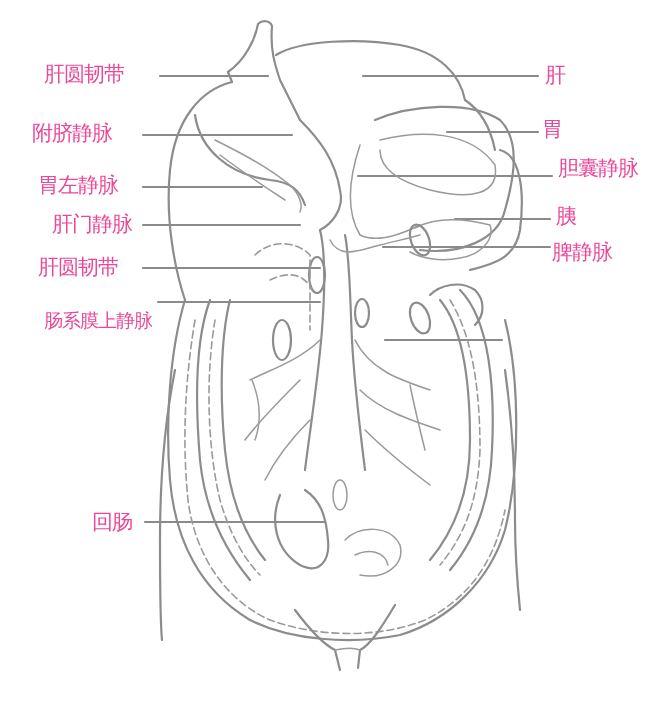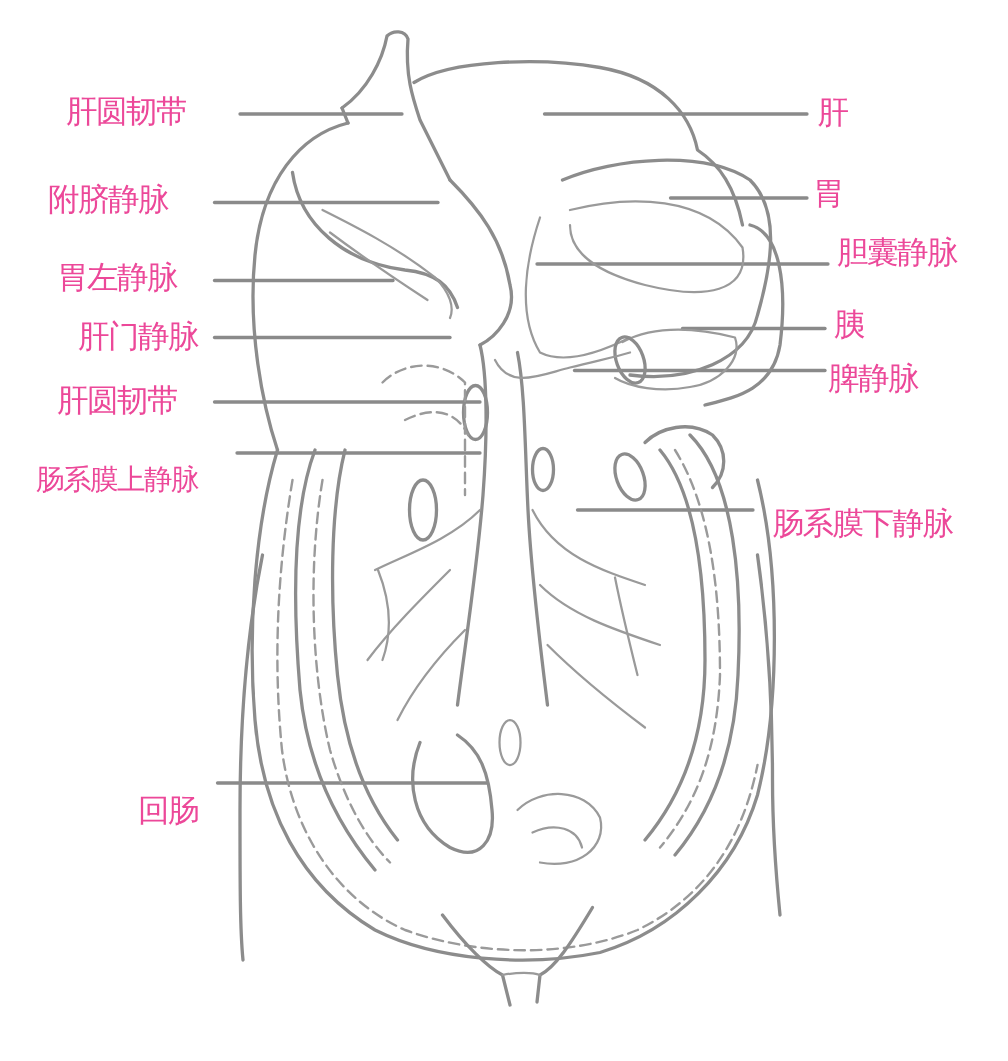--- a/index.html
+++ b/index.html
@@ -1,19 +1,19 @@
 <!DOCTYPE html>
 <html><head>
 <meta charset="utf-8">
 <style>
   html, body { margin:0; padding:0; background:#ffffff; }
   body { width:672px; height:707px; position:relative; overflow:hidden; font-family:"DejaVu Sans", sans-serif; }
   #diagram { position:absolute; left:0; top:0; width:672px; height:707px; }
   .lbl { position:absolute; color:#ec4899; font-family:Liberation Serif, serif; font-size:21px; line-height:24px; white-space:nowrap; letter-spacing:-1px; }
-  .lbl.small { font-size:19px; }
+  .lbl.small { font-size:19px;margin-left:20px; }
   .lbl.r { text-align:left; }
   svg .outline { fill:none; stroke:#8c8c8c; stroke-width:2.2; stroke-linecap:round; stroke-linejoin:round; }
   svg .thin { fill:none; stroke:#9a9a9a; stroke-width:1.5; stroke-linecap:round; stroke-linejoin:round; }
   svg .dash { fill:none; stroke:#9a9a9a; stroke-width:1.6; stroke-dasharray:7 4; stroke-linecap:round; }
   svg .leader { stroke:#8a8a8a; stroke-width:2.2; stroke-linecap:round; }
 </style>
 </head>
 <body>
 
 <div id="diagram">
@@ -96,22 +96,21 @@
     <path class="thin" d="M335 650 C345 648 355 648 360 650"></path>
   </svg>
 
   
   <div class="lbl" style="left:44px; top:62px;">肝圆韧带</div>
   <div class="lbl" style="left:32px; top:121px;text-align:right;">附脐静脉</div>
   <div class="lbl" style="left:38px; top:173px;">胃左静脉</div>
   <div class="lbl" style="left:52px; top:212px;">肝门静脉</div>
   <div class="lbl" style="left:38px; top:255px;">肝圆韧带</div>
   <div class="lbl small" style="left:24px; top:309px;">肠系膜上静脉</div>
-  <div class="lbl" style="left:92px; top:528px;">回肠</div>
+  <div class="lbl" style="left:92px; top:510px;">回肠</div>
 
   
   <div class="lbl r" style="left:545px; top:63px;">肝</div>
   <div class="lbl r" style="left:542px; top:117px;">胃</div>
   <div class="lbl r" style="left:558px; top:156px;">胆囊静脉</div>
   <div class="lbl r" style="left:556px; top:204px;">胰</div>
   <div class="lbl r" style="left:552px; top:240px;">脾静脉</div>
-  <div class="lbl r" style="left:515px; top:337px;">肠系膜下静脉</div>
 </div>
 
 </body></html>

